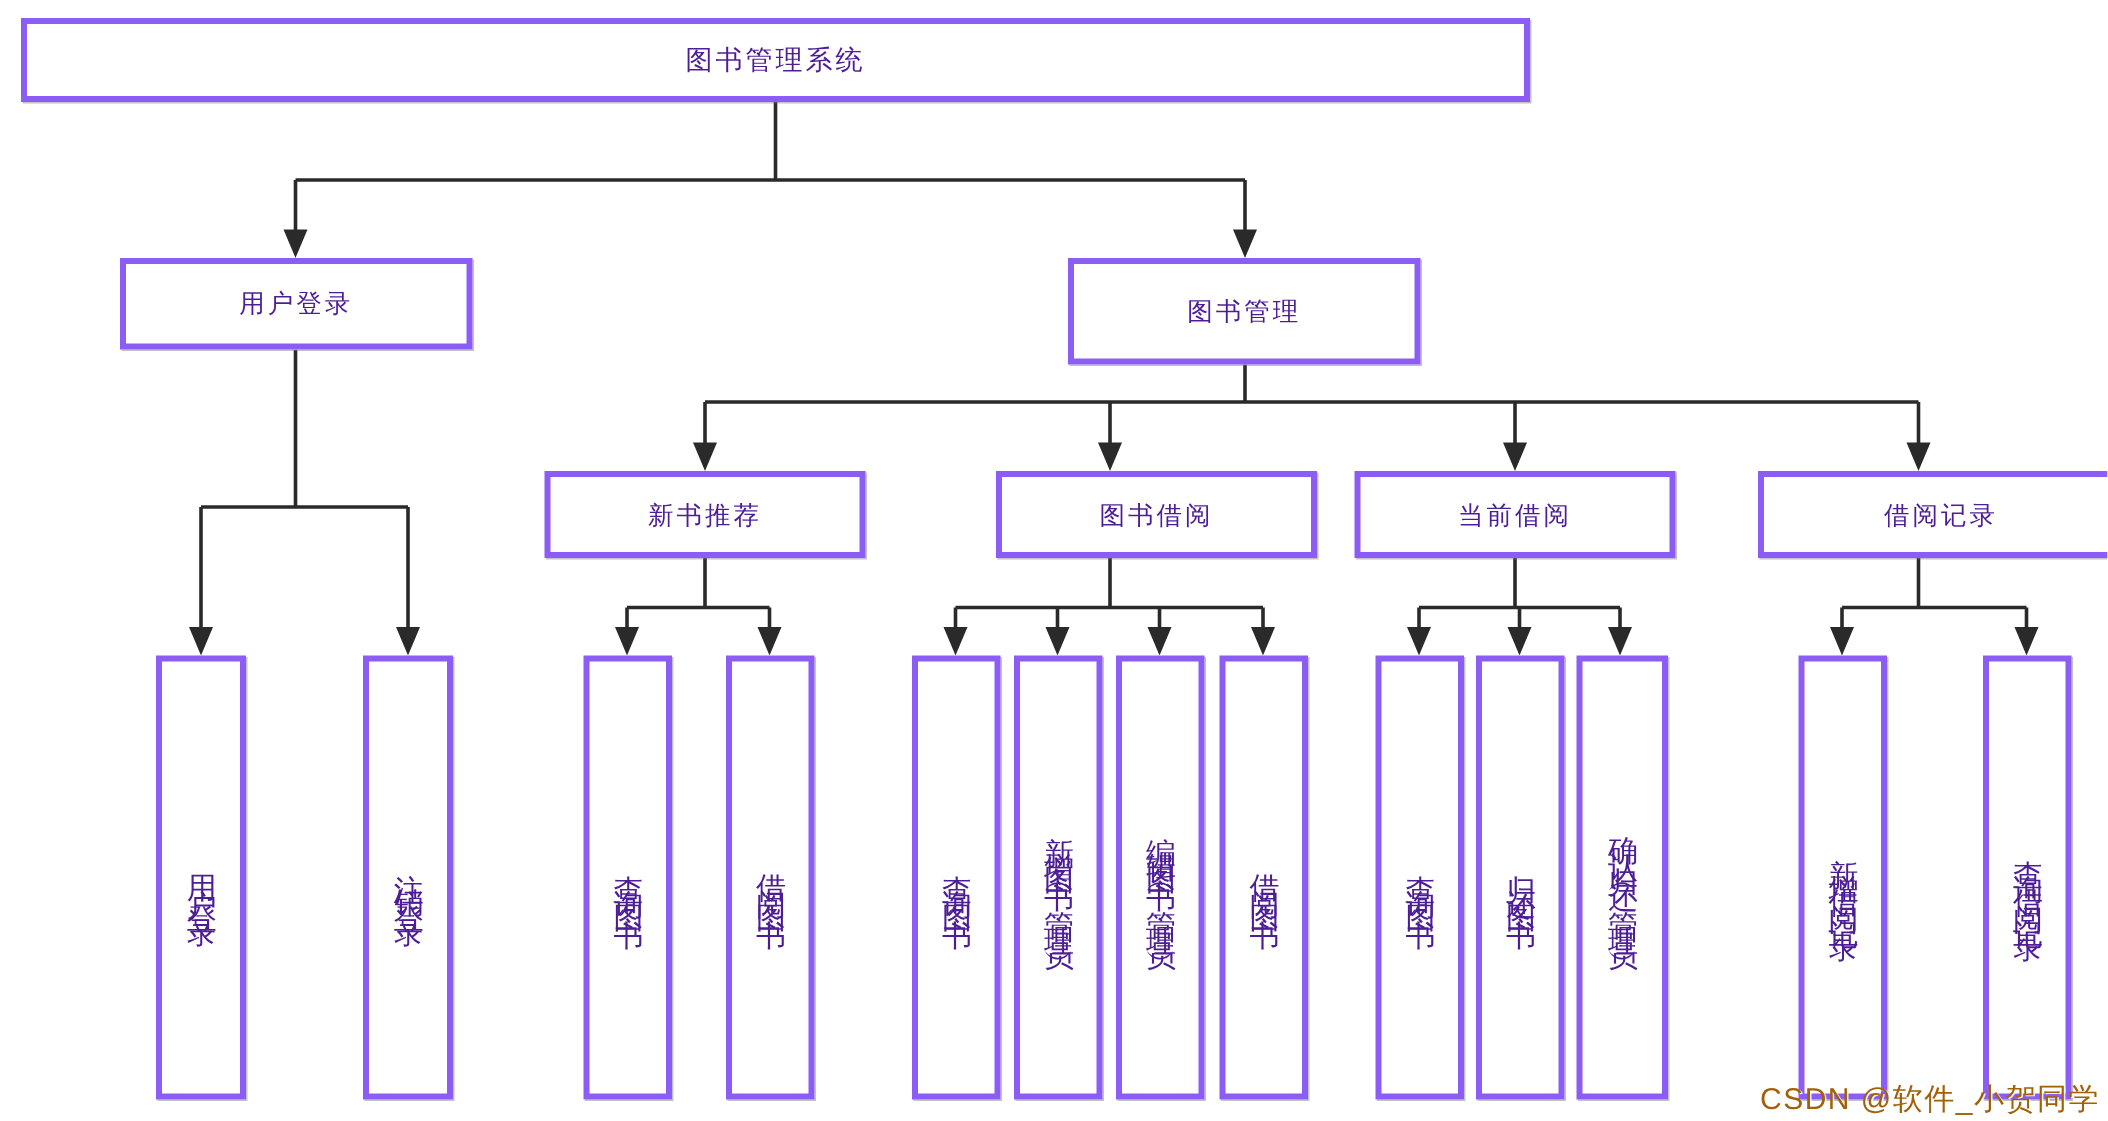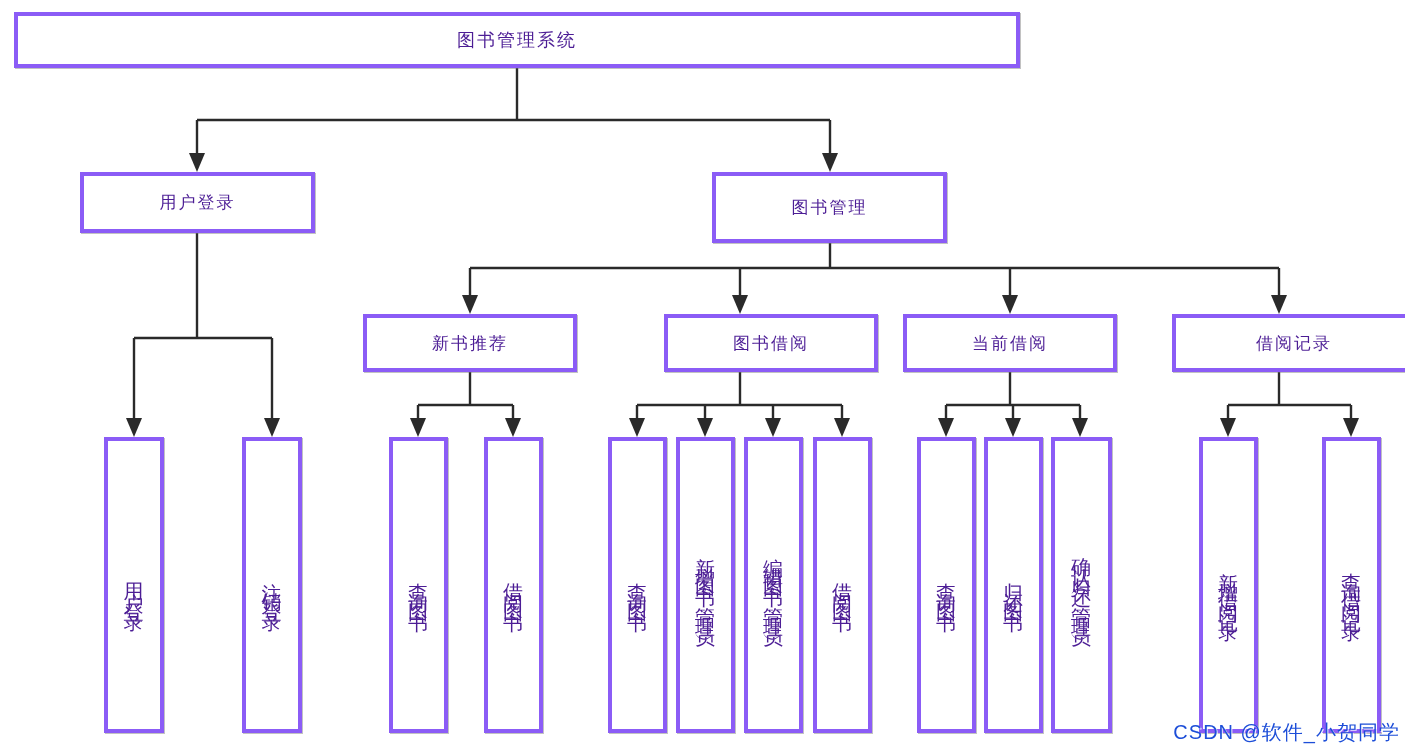--- a/index.html
+++ b/index.html
@@ -52,21 +52,21 @@
     letter-spacing: 10px;
     line-height: 1;
     padding-top: 4px;
   }
   .watermark {
     position: absolute;
     right: 5px;
     bottom: 1px;
     font-size: 20px;
     letter-spacing: 1px;
-    color: #1d4ed8;
+    color: #a16207;
     text-shadow: 1px 1px 0 rgba(255,255,255,0.85);
     white-space: nowrap;
   }
 </style>
 </head>
 <body>
 
 <div class="stage">
 
   <svg class="edges" viewBox="0 0 1405 747" aria-hidden="true">

